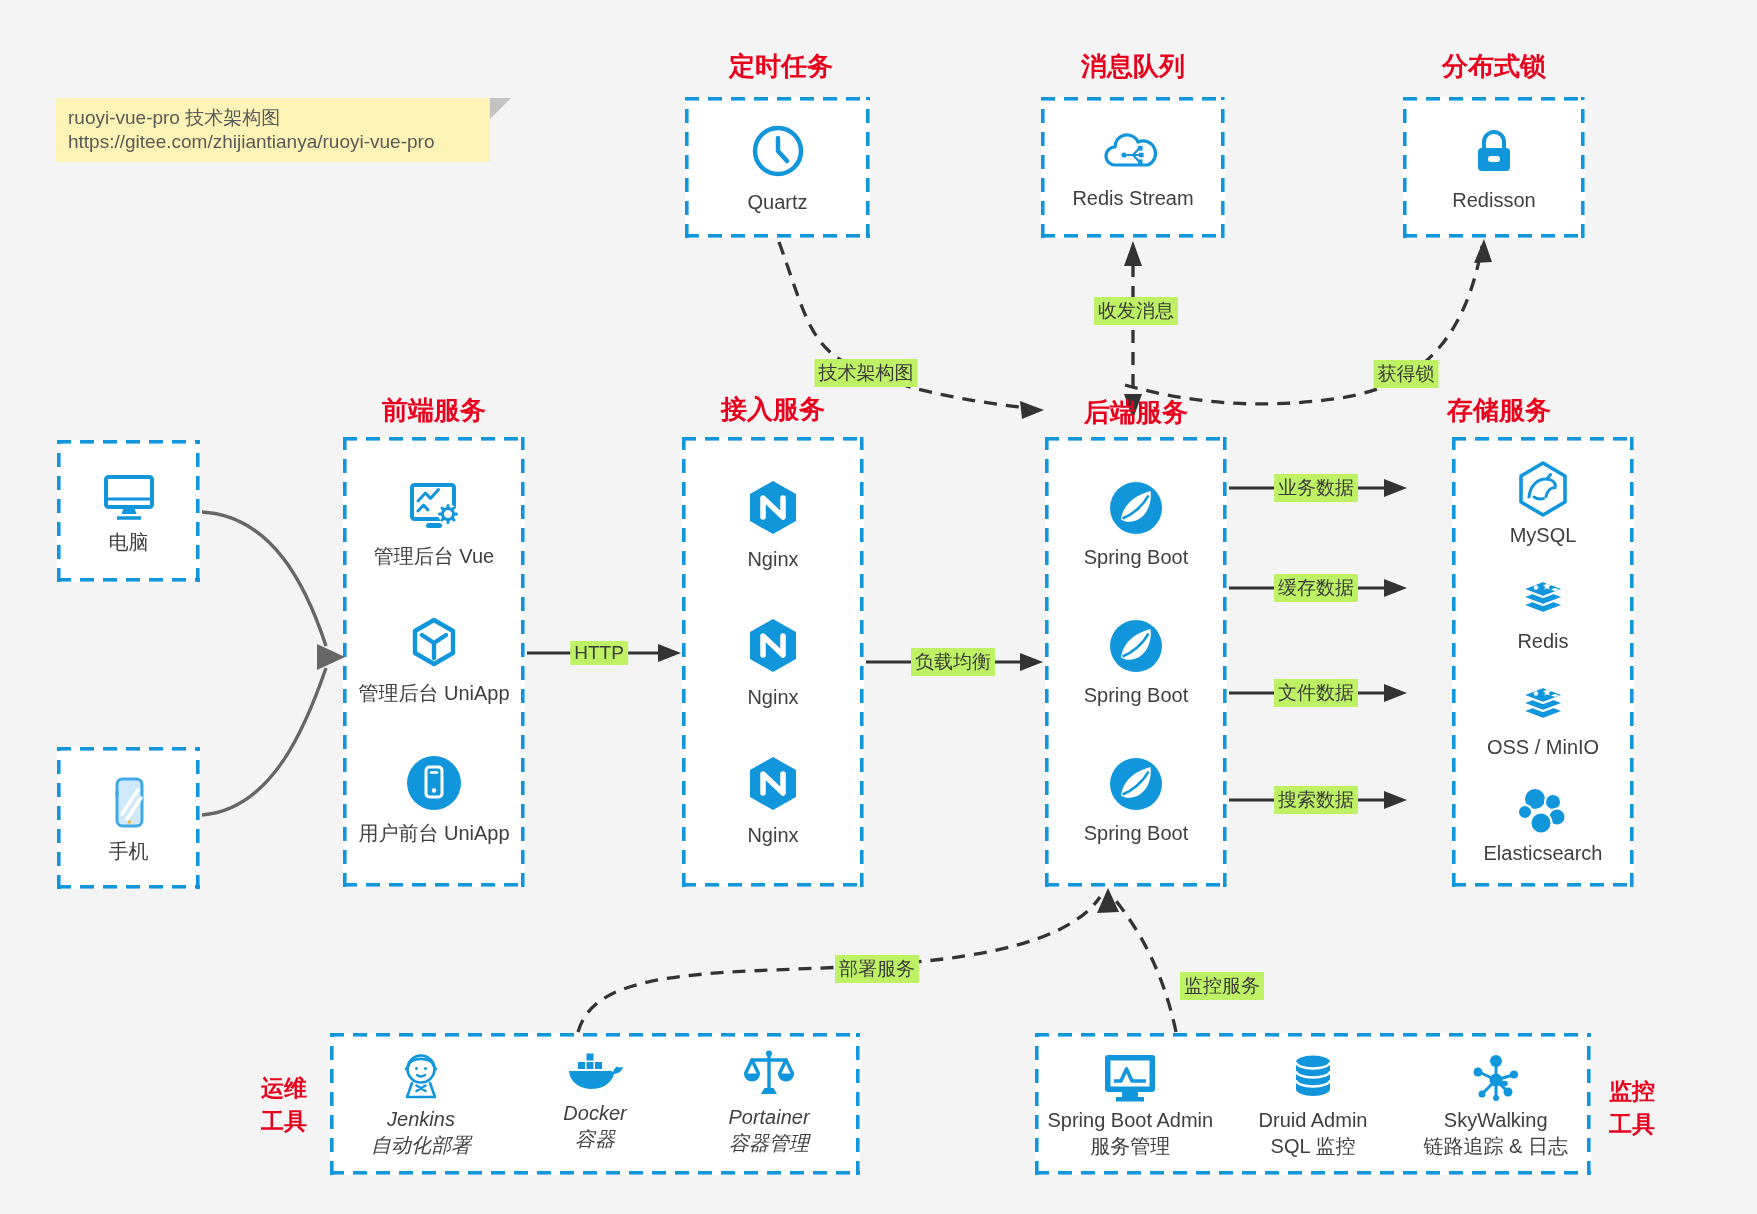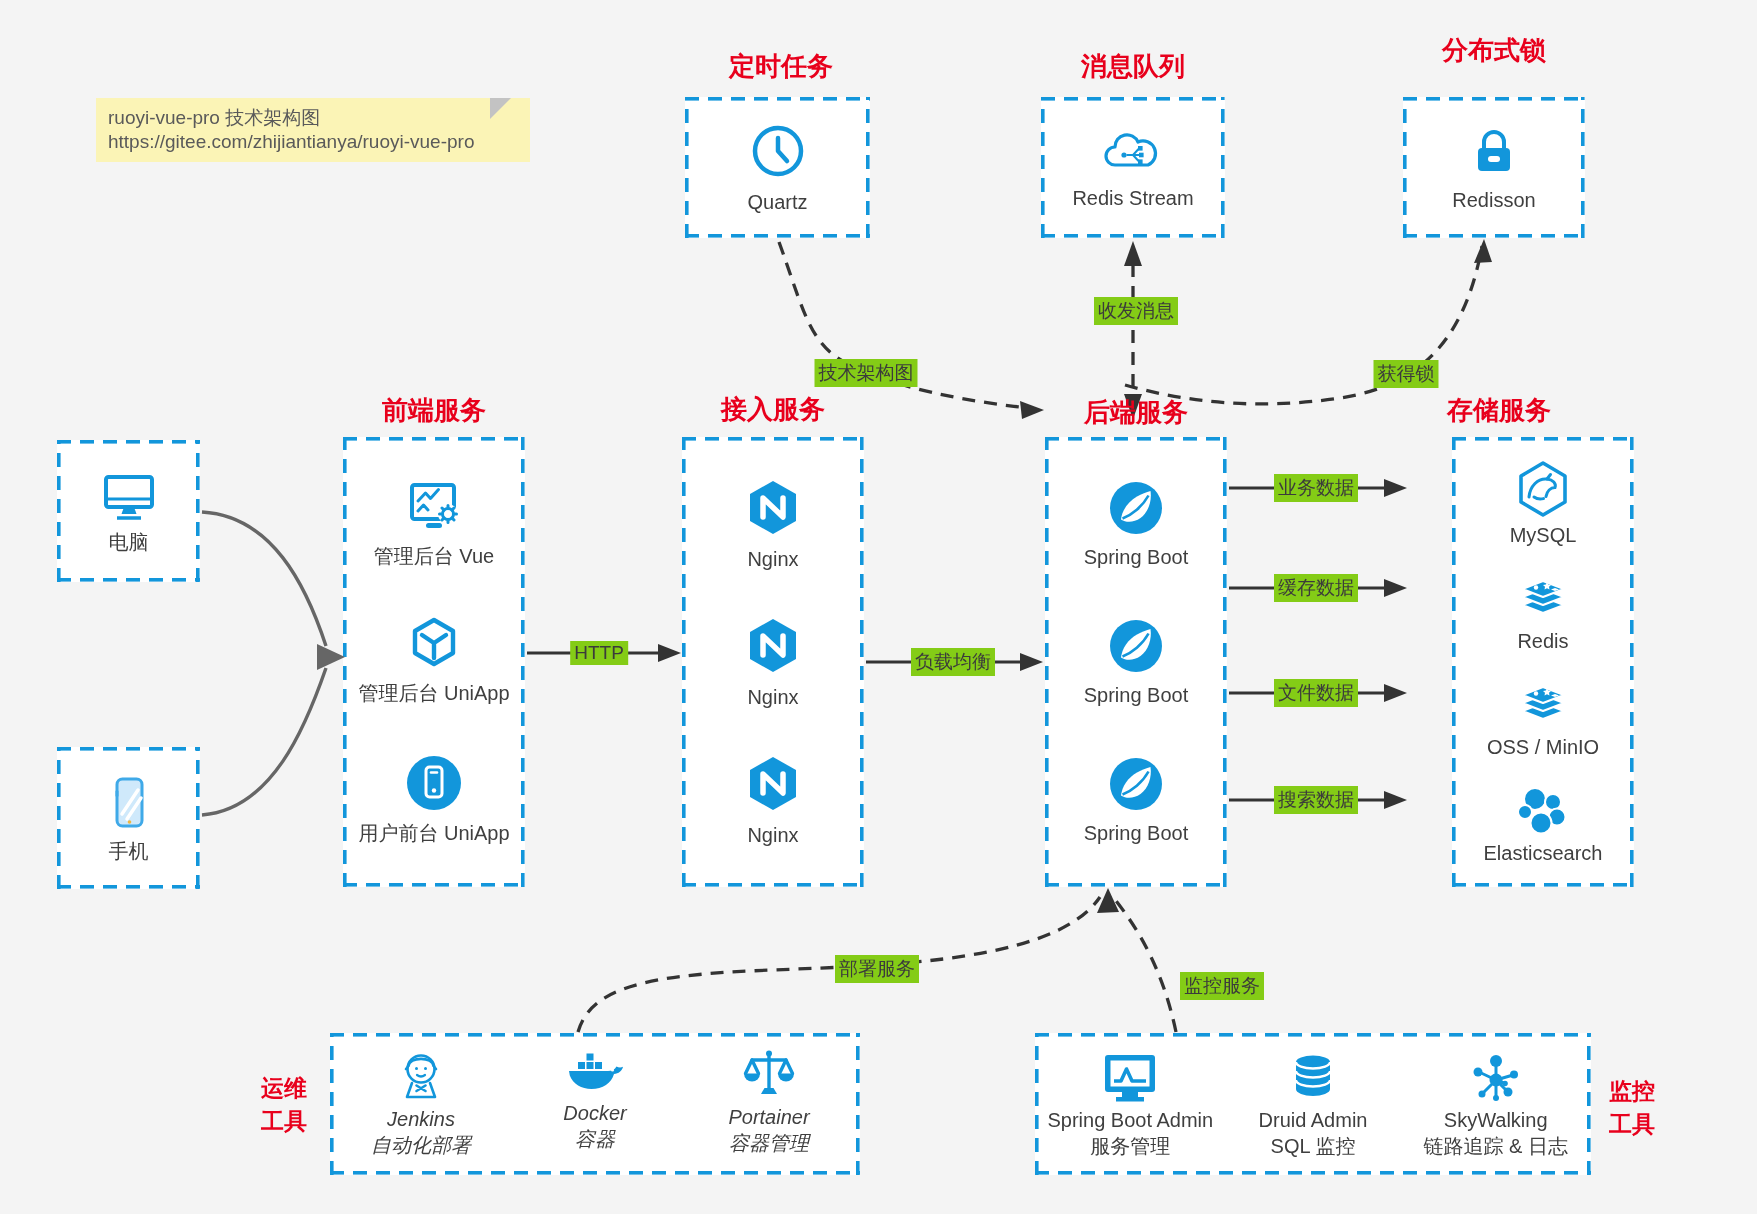--- a/index.html
+++ b/index.html
@@ -15,25 +15,25 @@
       #ffffff;}
   .vcol{display:flex;flex-direction:column;align-items:center;justify-content:space-around;padding:18px 0;}
   .hrow{display:flex;flex-direction:row;align-items:flex-start;justify-content:space-evenly;padding:14px 4px;}
   .item{display:flex;flex-direction:column;align-items:center;gap:10px;}
   .bitem{display:flex;flex-direction:column;align-items:center;gap:3px;flex:1;}
   .ilabel{font-size:20px;color:#3f3f3f;white-space:nowrap;line-height:1.15;}
   .box-title{position:absolute;transform:translate(-50%,-50%);color:#e8001c;font-weight:bold;
              font-size:26px;white-space:nowrap;z-index:6;}
   .side-title{position:absolute;color:#e8001c;font-weight:bold;font-size:23px;line-height:33px;
               text-align:center;z-index:6;}
-  .edge-label{position:absolute;transform:translate(-50%,-50%);background:#84cc16;padding:1px 4px;
+  .edge-label{position:absolute;transform:translate(-50%,-50%);background:#bef264;padding:1px 4px;
               font-size:19px;color:#3b3b3b;white-space:nowrap;z-index:6;}
   .overlay{position:absolute;left:0;top:0;z-index:5;pointer-events:none;}
   .note{position:absolute;left:56px;top:98px;width:434px;height:64px;background:#fbf4b6;z-index:3;
-        display:flex;flex-direction:column;justify-content:center;padding-left:12px;box-sizing:border-box;margin-left:40px;}
+        display:flex;flex-direction:column;justify-content:center;padding-left:12px;box-sizing:border-box;}
   .note div{font-size:19px;color:#5a5a5a;line-height:24px;}
   .note-fold{position:absolute;left:490px;top:98px;width:0;height:0;z-index:3;
              border-top:21px solid #c3c3c3;border-right:21px solid transparent;}
   .icon{display:block;line-height:0;}
 </style>
 </head>
 <body>
 
 <div class="canvas">
 
@@ -79,21 +79,21 @@
   </svg>
 
   <div class="note">
     <div>ruoyi-vue-pro 技术架构图</div>
     <div>https://gitee.com/zhijiantianya/ruoyi-vue-pro</div>
   </div>
   <div class="note-fold"></div>
 
   <div class="box-title" style="left:781px;top:66px;">定时任务</div>
   <div class="box-title" style="left:1133px;top:66px;">消息队列</div>
-  <div class="box-title" style="left:1494px;top:50px;">分布式锁</div>
+  <div class="box-title" style="left:1494px;top:66px;">分布式锁</div>
   <div class="box-title" style="left:434px;top:410px;">前端服务</div>
   <div class="box-title" style="left:773px;top:409px;">接入服务</div>
   <div class="box-title" style="left:1136px;top:412px;">后端服务</div>
   <div class="box-title" style="left:1499px;top:410px;">存储服务</div>
 
   <div class="dbox vcol" style="left:685px;top:97px;width:185px;height:141px;">
     <div class="item">
       <span class="icon">
         <svg width="60" height="60" viewBox="0 0 60 60">
             <circle cx="30" cy="30" r="23" fill="none" stroke="#1296db" stroke-width="4.5"></circle>

